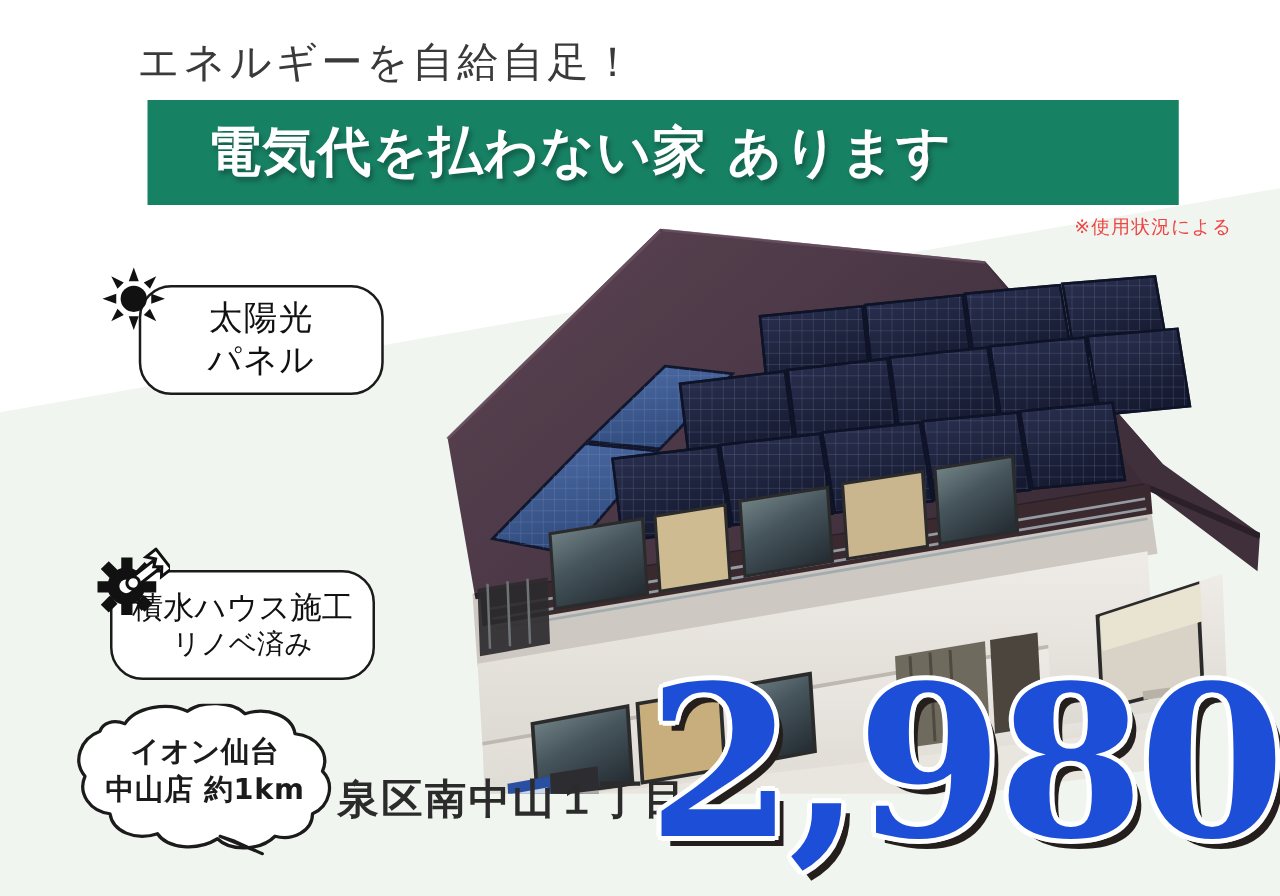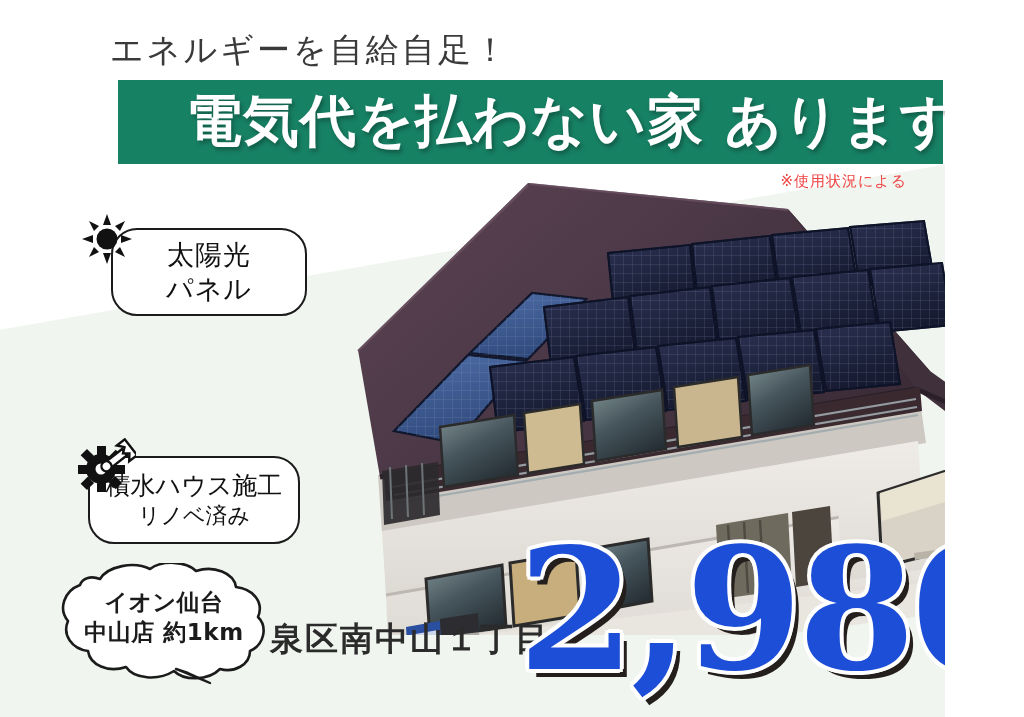--- a/index.html
+++ b/index.html
@@ -2,21 +2,21 @@
 <html><head>
 <meta charset="utf-8">
 <style>
   html, body {
     margin: 0;
     padding: 0;
     background: #ffffff;
   }
   #poster {
     position: relative;
-    width: 945px;
+    width: 1024px;
     height: 717px;
     overflow: hidden;
     background: #ffffff;
     font-family: "Liberation Sans", "DejaVu Sans", sans-serif;
   }
 
   
   .bg-mint {
     position: absolute;
     left: 0; top: 0;
@@ -47,24 +47,24 @@
     top: 80px;
     width: 825px;
     height: 84px;
     background: #178164;
     z-index: 6;
     display: flex;
     align-items: center;
   }
   .banner-text {
     color: #ffffff;
-    font-size: 56px;
+    font-size: 43px;
     font-weight: 700;
     letter-spacing: 1px;
-    padding-left: 68px;
+    padding-left: 48px;
     white-space: nowrap;
     text-shadow: 2px 3px 4px rgba(0,0,0,0.30);
     font-family: "DejaVu Sans", "Liberation Sans", sans-serif;
   }
 
   
   .disclaimer {
     position: absolute;
     right: 38px;
     top: 172px;

